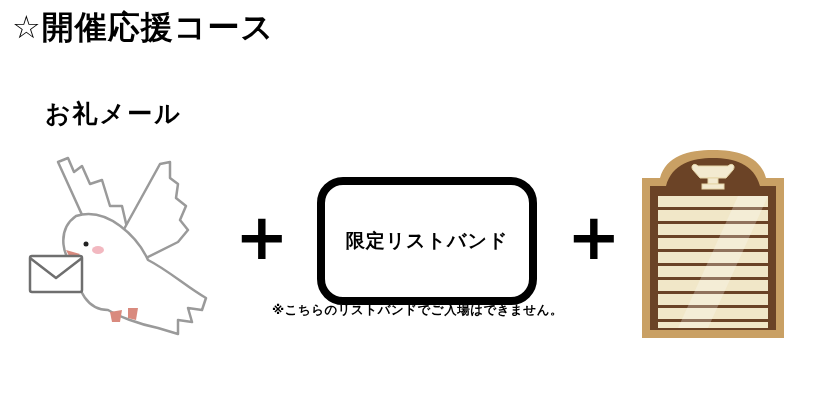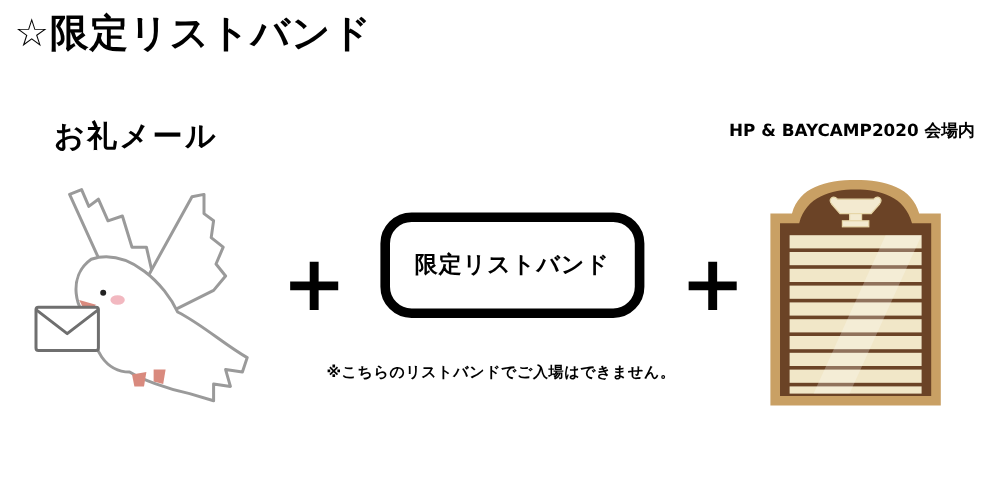--- a/index.html
+++ b/index.html
@@ -7,33 +7,33 @@
          font-family:"DejaVu Sans", sans-serif; color:#000; }
   .title { position:absolute; left:12px; top:6px; font-size:32px; font-weight:bold;
            letter-spacing:1px; white-space:nowrap; }
   .label-mail { position:absolute; left:45px; top:97px; font-size:25px; font-weight:bold;
                 letter-spacing:2px; white-space:nowrap; }
   .label-board { position:absolute; left:590px; top:101px; width:240px; text-align:center;
                  font-size:14px; font-weight:bold; line-height:17px; }
   .plus { position:absolute; font-size:64px; font-weight:bold; line-height:64px; }
   .plus1 { left:235px; top:205px; }
   .plus2 { left:567px; top:205px; }
-  .band-box { position:absolute; left:317px; top:177px; width:220px; height:88px;
+  .band-box { position:absolute; left:317px; top:177px; width:220px; height:128px;
               border:8px solid #000; border-radius:26px; box-sizing:border-box;
               display:flex; align-items:center; justify-content:center;
               font-size:19px; font-weight:bold; letter-spacing:1px; }
   .note { position:absolute; left:272px; top:302px; font-size:12.5px; font-weight:bold;
           white-space:nowrap; letter-spacing:0.5px;text-align:right; }
   .dove { position:absolute; left:18px; top:150px; }
   .board { position:absolute; left:638px; top:148px; }
 </style>
 </head>
 <body>
 
-<div class="title">☆限定リストバンド</div>
+<div class="title">☆開催応援コース</div>
 
 <div class="label-mail">お礼メール</div>
 
 <svg class="dove" width="200" height="190" viewBox="0 0 200 190">
   <g fill="#fff" stroke="#9a9a9a" stroke-width="2.5" stroke-linejoin="round" stroke-linecap="round">
     <path d="M40 12 L50 8 L56 22 L64 16 L72 34 L84 30 L92 56 L104 56 L110 82 L98 100 L70 78 Z"></path>
     <path d="M100 90 L142 14 L152 12 L152 28 L160 34 L158 48 L168 56 L162 70 L170 80 L160 92 L120 112 Z"></path>
     <path d="M58 66 C90 56 120 88 130 110 C150 120 170 138 188 148 L184 160 L170 158 L174 172 L160 170 L160 184 L140 178 C120 174 100 166 90 160 C70 160 58 140 60 120 C44 110 38 80 58 66 Z"></path>
   </g>
   <circle cx="68" cy="94" r="2.5" fill="#222"></circle>
@@ -52,21 +52,20 @@
 <div class="plus plus1">+</div>
 
 <div class="band-box">
   <span>限定リストバンド</span>
 </div>
 <div class="note">※こちらのリストバンドでご入場はできません。</div>
 
 <div class="plus plus2">+</div>
 
 <div class="label-board">
-  <div>HP &amp; BAYCAMP2020 会場内</div>
 </div>
 
 <svg class="board" width="150" height="192" viewBox="0 0 150 192">
   <path d="M4 30 L22 30 C28 8 50 2 75 2 C100 2 122 8 128 30 L146 30 L146 190 L4 190 Z" fill="#c9a064"></path>
   <path d="M12 38 L28 38 C34 16 54 10 75 10 C96 10 116 16 122 38 L138 38 L138 182 L12 182 Z" fill="#6b4326"></path>
   <g fill="#f3ead0" stroke="#e6d6a8" stroke-width="1">
     <path d="M55 22 C52 18 56 14 60 18 L90 18 C94 14 98 18 95 22 L88 30 L62 30 Z"></path>
     <rect x="70" y="30" width="10" height="6"></rect>
     <rect x="64" y="36" width="22" height="5"></rect>
   </g>

